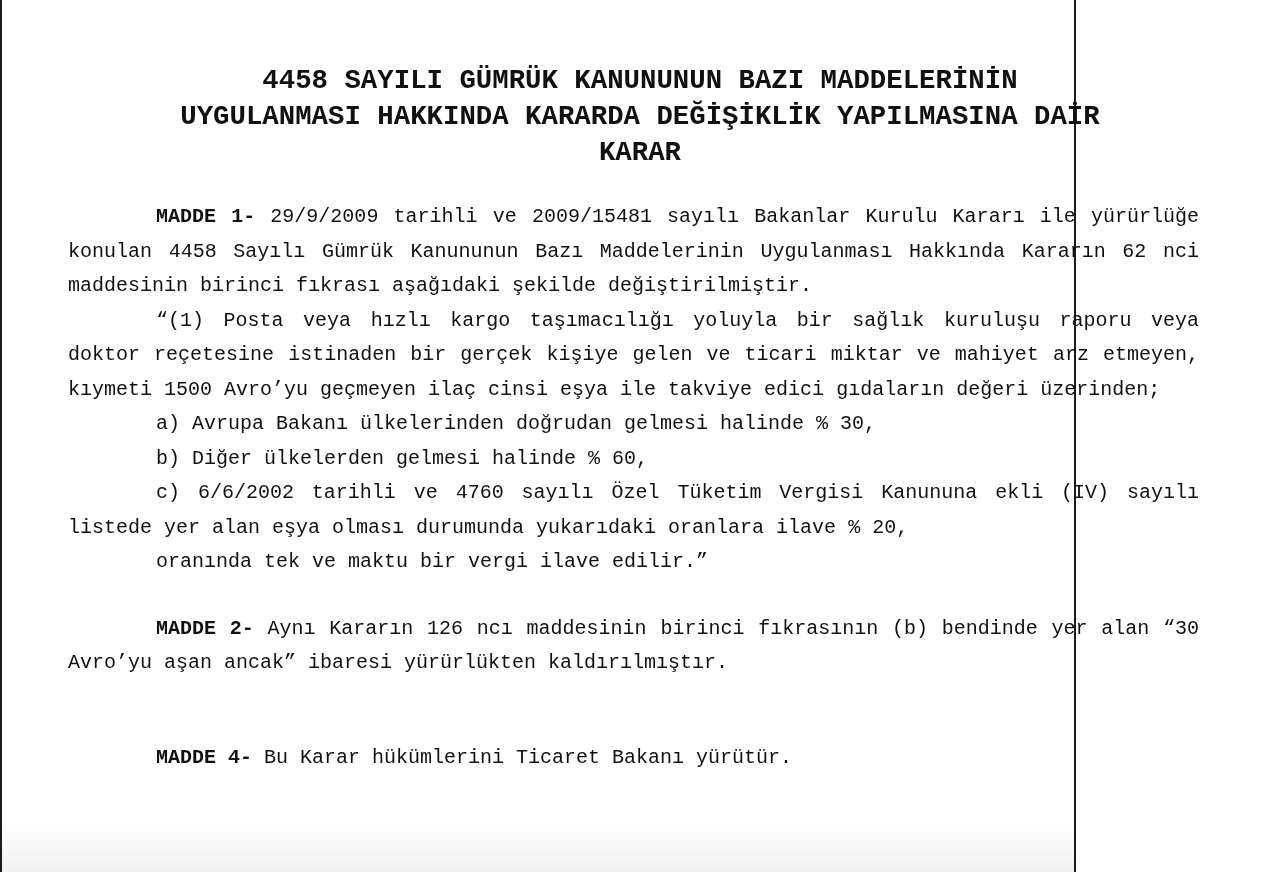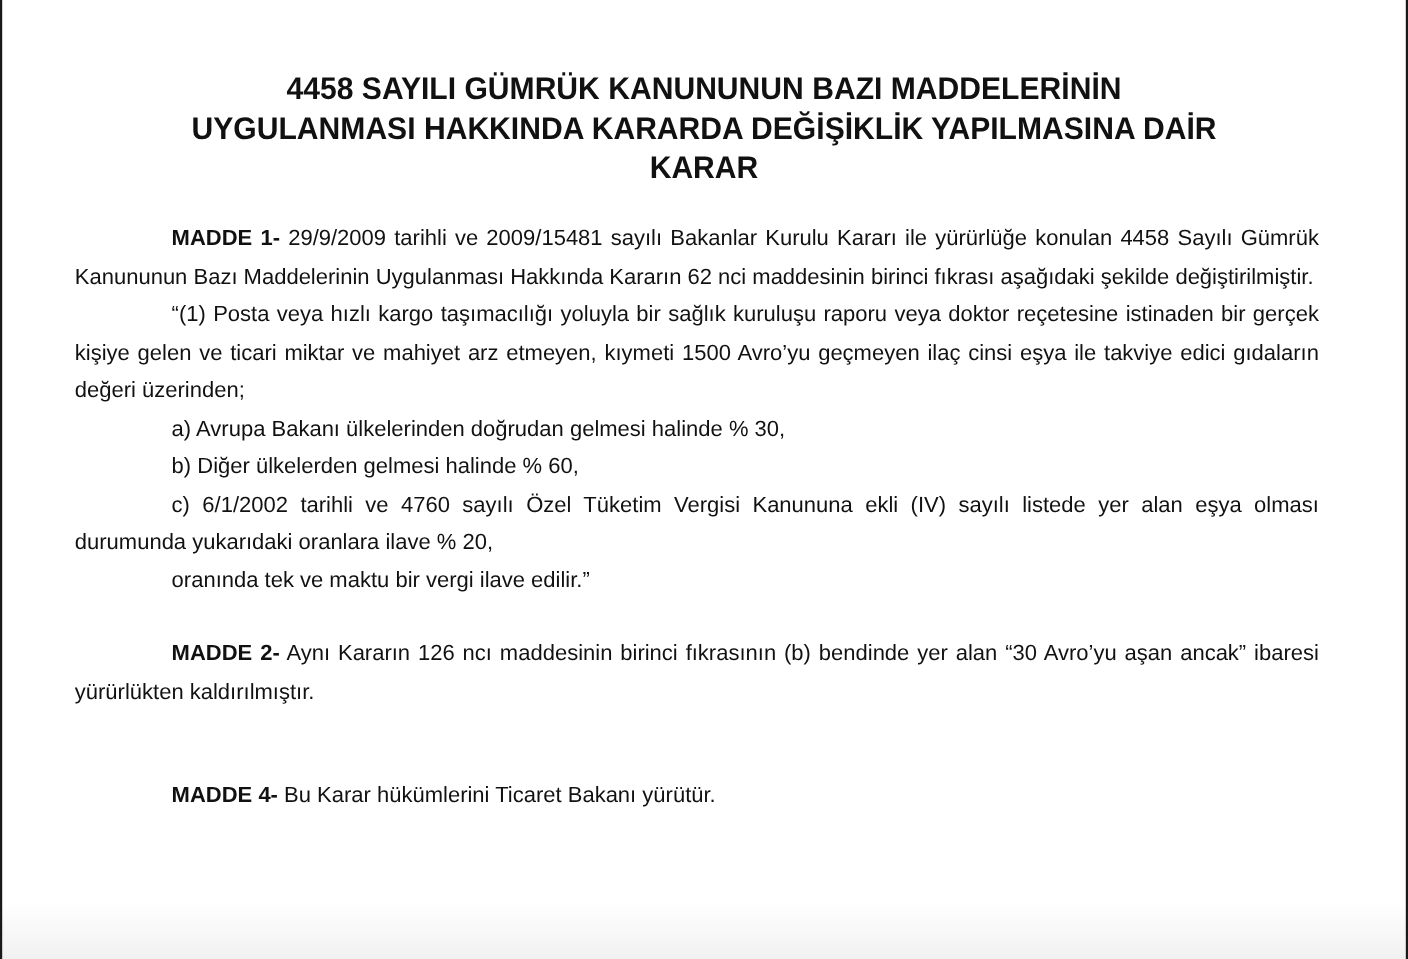--- a/index.html
+++ b/index.html
@@ -5,27 +5,27 @@
     html, body {
       margin: 0;
       padding: 0;
       width: 1280px;
       height: 872px;
       overflow: hidden;
       background: #ffffff;
     }
     .page {
       position: relative;
-      width: 1280px;
+      width: 1076px;
       height: 872px;
       box-sizing: border-box;
       border-left: 2px solid #1a1a1a;
       border-right: 2px solid #1a1a1a;
       background: linear-gradient(to bottom, #ffffff 0px, #ffffff 820px, #f1f1f1 872px);
-      font-family: Liberation Sans, sans-serif;
+      font-family: Liberation Mono, monospace;
       color: #111111;
     }
     .title {
       position: absolute;
       left: 0;
       top: 63px;
       width: 1276px;
       text-align: center;
       font-weight: bold;
       font-size: 28.5px;
@@ -82,21 +82,21 @@
   </div>
 
   <div class="body">
 
     <p class="p indent"><span class="bold">MADDE 1-</span> <span>29/9/2009 tarihli ve 2009/15481 sayılı Bakanlar Kurulu Kararı ile yürürlüğe konulan 4458 Sayılı Gümrük Kanununun Bazı Maddelerinin Uygulanması Hakkında Kararın 62 nci maddesinin birinci fıkrası aşağıdaki şekilde değiştirilmiştir.</span></p>
 
     <p class="p indent">“(1) Posta veya hızlı kargo taşımacılığı yoluyla bir sağlık kuruluşu raporu veya doktor reçetesine istinaden bir gerçek kişiye gelen ve ticari miktar ve mahiyet arz etmeyen, kıymeti 1500 Avro’yu geçmeyen ilaç cinsi eşya ile takviye edici gıdaların değeri üzerinden;</p>
 
     <p class="item">a) Avrupa Bakanı ülkelerinden doğrudan gelmesi halinde % 30,</p>
     <p class="item">b) Diğer ülkelerden gelmesi halinde % 60,</p>
-    <p class="item justify">c) 6/1/2002 tarihli ve 4760 sayılı Özel Tüketim Vergisi Kanununa ekli (IV) sayılı listede yer alan eşya olması durumunda yukarıdaki oranlara ilave % 20,</p>
+    <p class="item justify">c) 6/6/2002 tarihli ve 4760 sayılı Özel Tüketim Vergisi Kanununa ekli (IV) sayılı listede yer alan eşya olması durumunda yukarıdaki oranlara ilave % 20,</p>
     <p class="item">oranında tek ve maktu bir vergi ilave edilir.”</p>
 
     <div class="gap"></div>
 
     <p class="p indent"><span class="bold">MADDE 2-</span> <span>Aynı Kararın 126 ncı maddesinin birinci fıkrasının (b) bendinde yer alan “30 Avro’yu aşan ancak” ibaresi yürürlükten kaldırılmıştır.</span></p>
 
     <div class="gap2"></div>
 
 
     <div class="gap2"></div>

